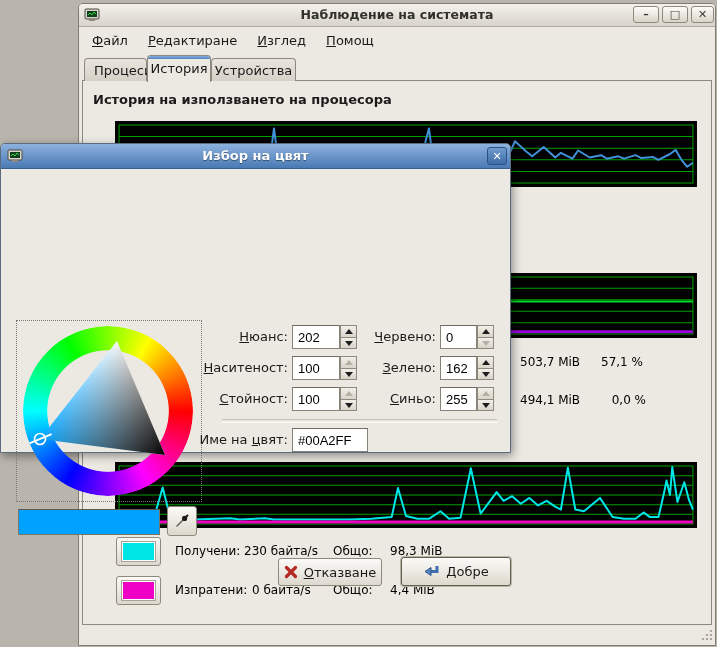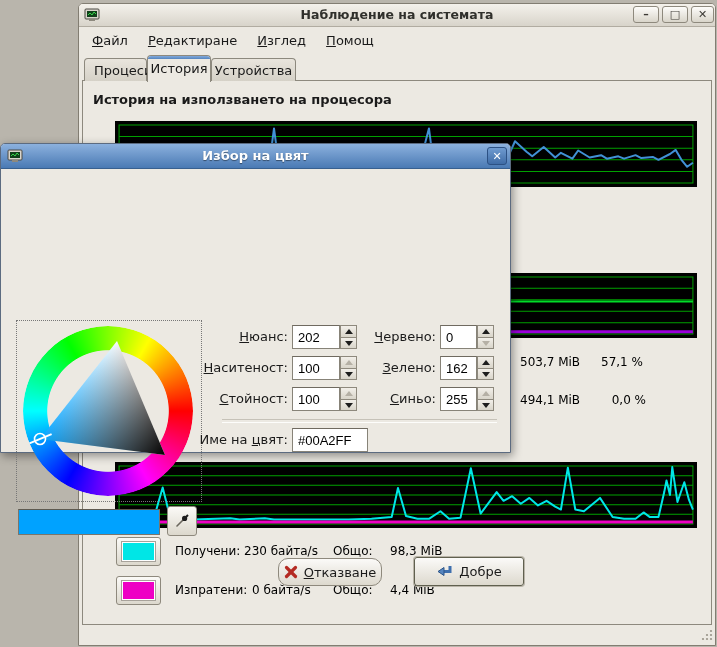--- a/index.html
+++ b/index.html
@@ -300,28 +300,28 @@
     <div class="spbtn down">
         <i class="tri-down"></i>
       </div>
   </div>
 
   <div class="separator dlgel abs" style="left:222px;top:419px;width:275px;height:2px;"></div>
 
   <span class="flabel dlgel" style="left:180px;top:428px;width:108px;">Име на <u>ц</u>вят:</span>
   <input class="fval dlgel abs" style="left: 292px; top: 428px; width: 76px;" value="#00A2FF">
 
-  <div class="dlg-btn dlgel abs" style="left:278px;top:558px;width:104px;height:28px;border-radius:10px;">
+  <div class="dlg-btn dlgel abs" style="left:278px;top:558px;width:104px;height:28px;">
     <svg width="14" height="14" viewBox="0 0 14 14">
       <line x1="2.5" y1="2.5" x2="11.5" y2="11.5" stroke="#b42a23" stroke-width="3.2" stroke-linecap="round"></line>
       <line x1="11.5" y1="2.5" x2="2.5" y2="11.5" stroke="#b42a23" stroke-width="3.2" stroke-linecap="round"></line>
     </svg>
     <span class="btn-label"><u>О</u>тказване</span>
   </div>
-  <div class="dlg-btn default dlgel abs" style="left:414px;top:557px;width:110px;height:29px;">
+  <div class="dlg-btn default dlgel abs" style="left:401px;top:557px;width:110px;height:29px;">
     <svg width="17" height="15" viewBox="0 0 17 15">
       <path d="M14 2 v5.5 H7" fill="none" stroke="#3e6fae" stroke-width="3"></path>
       <polygon points="8,3.5 8,11.5 2,7.5" fill="#5585c0" stroke="#2c5488" stroke-width="1"></polygon>
     </svg>
     <span class="btn-label"><u>Д</u>обре</span>
   </div>
 
 </div>
 
 </body></html>

